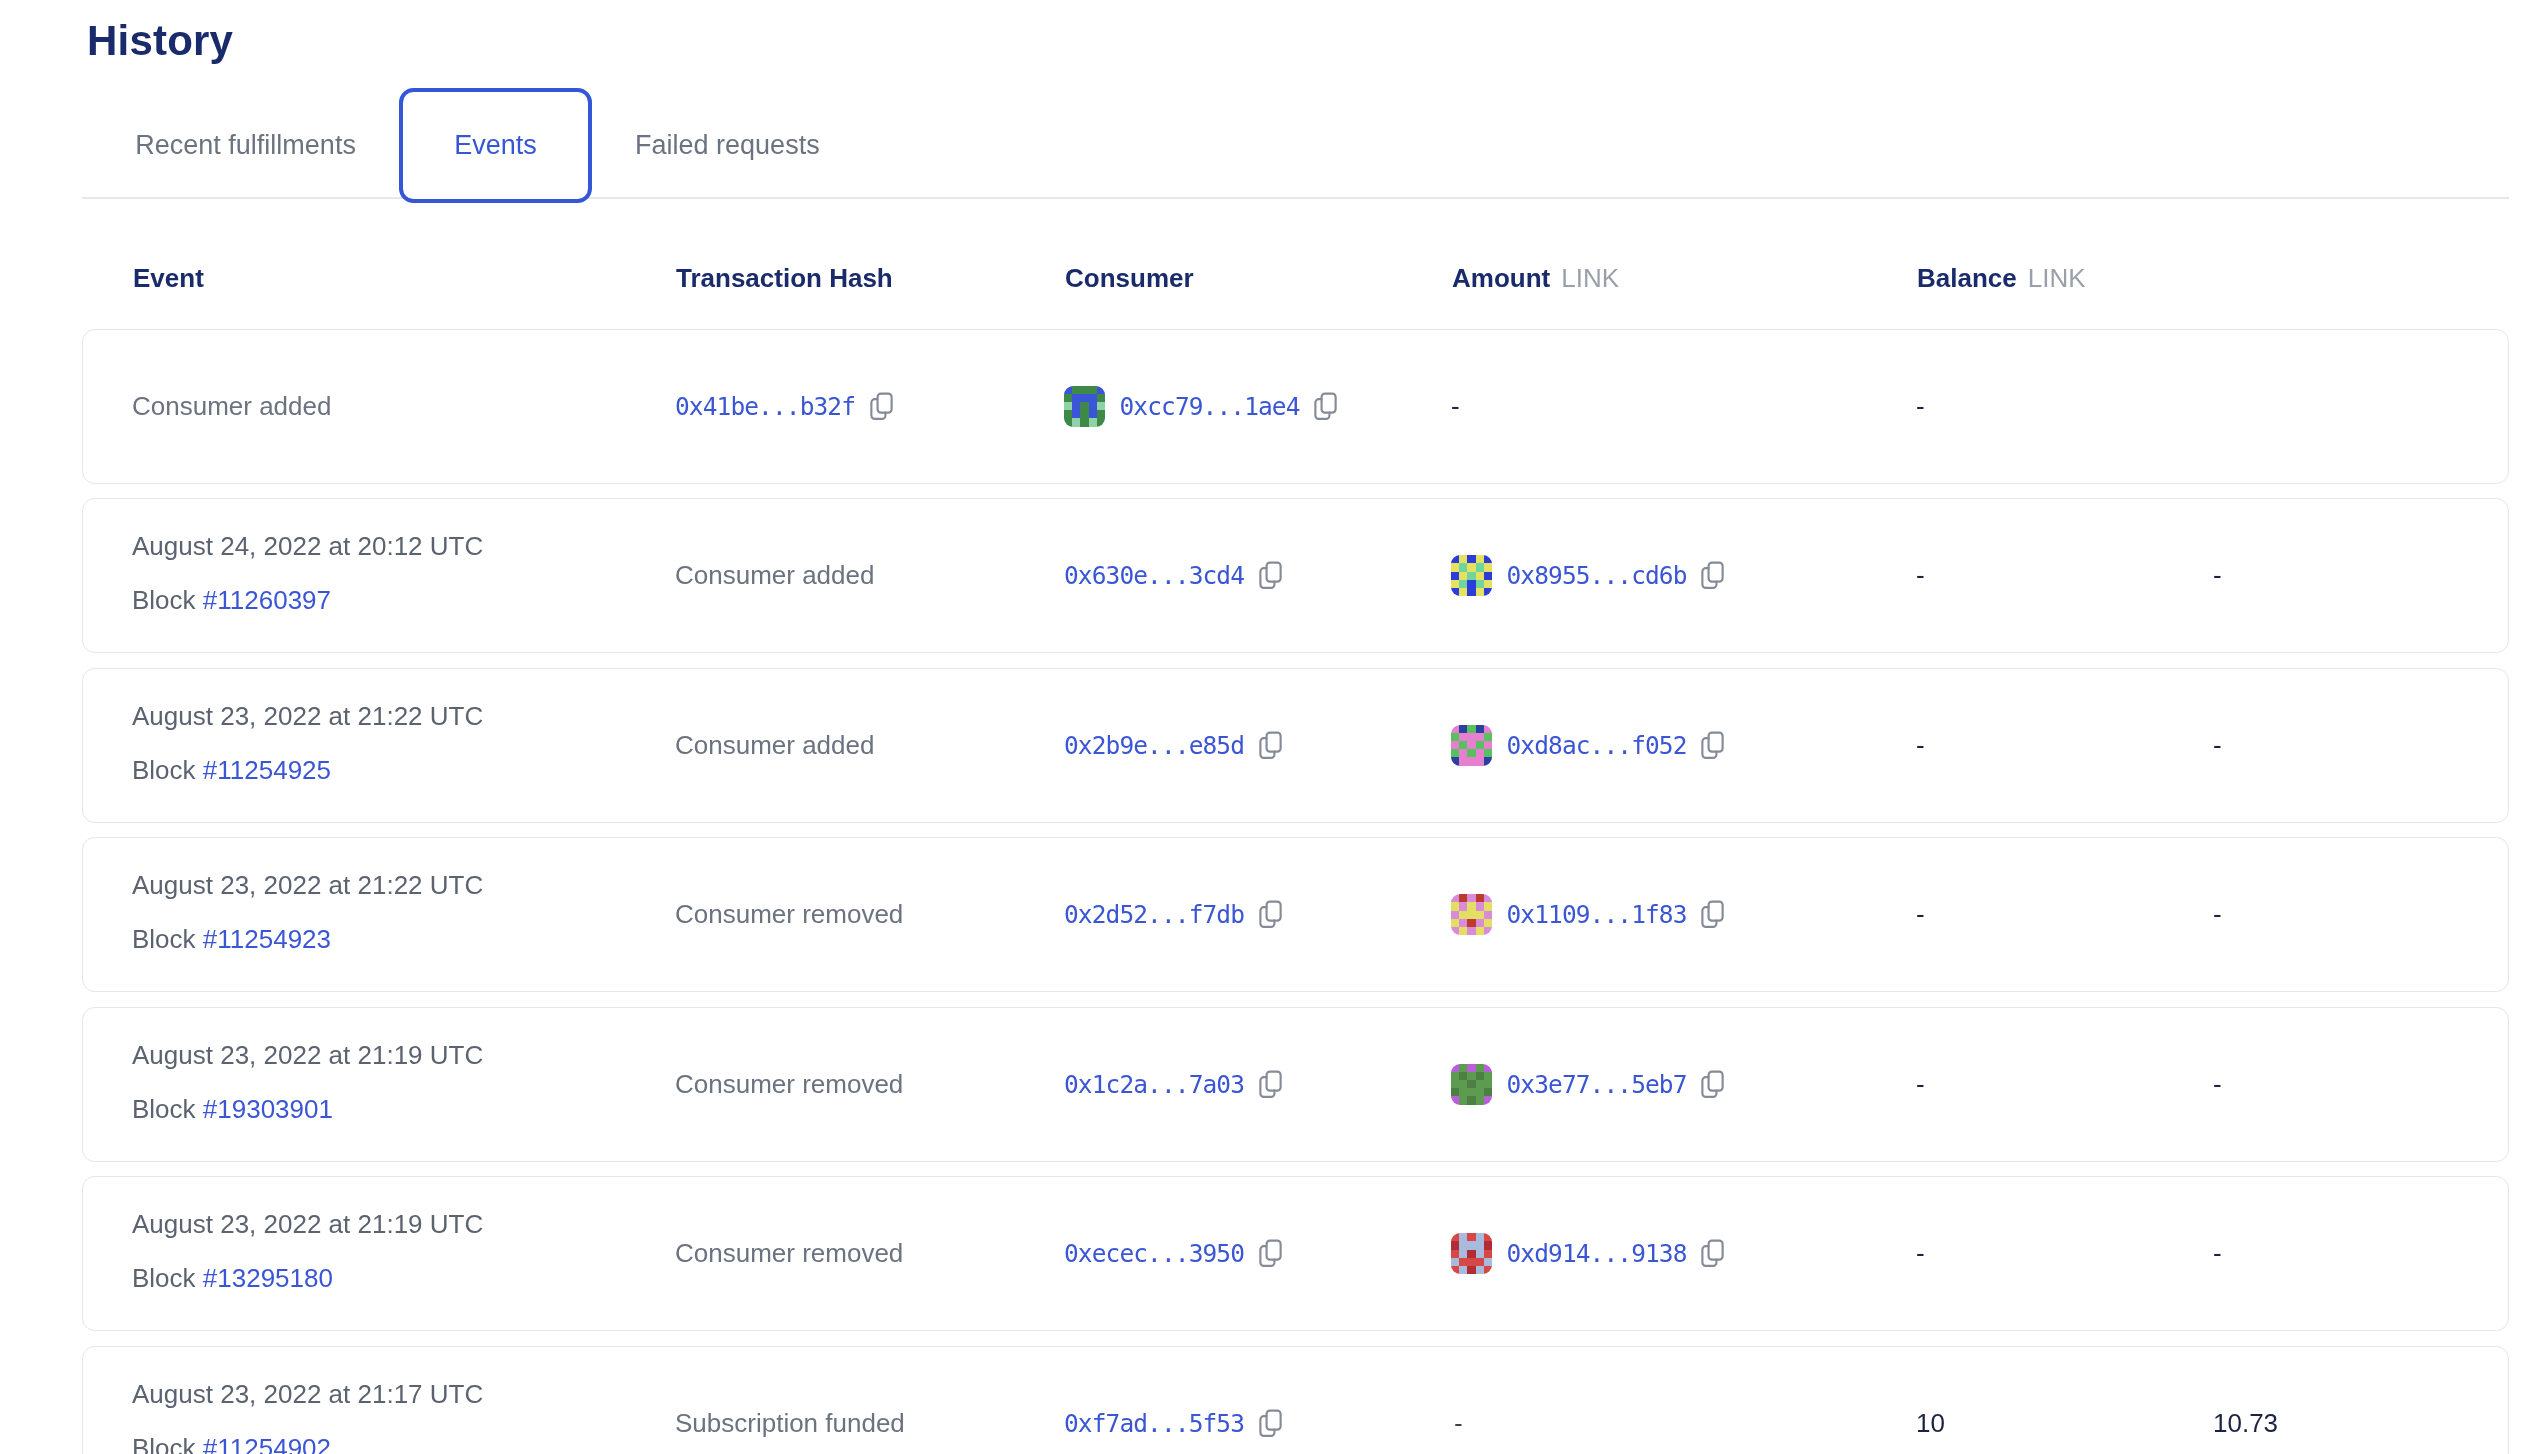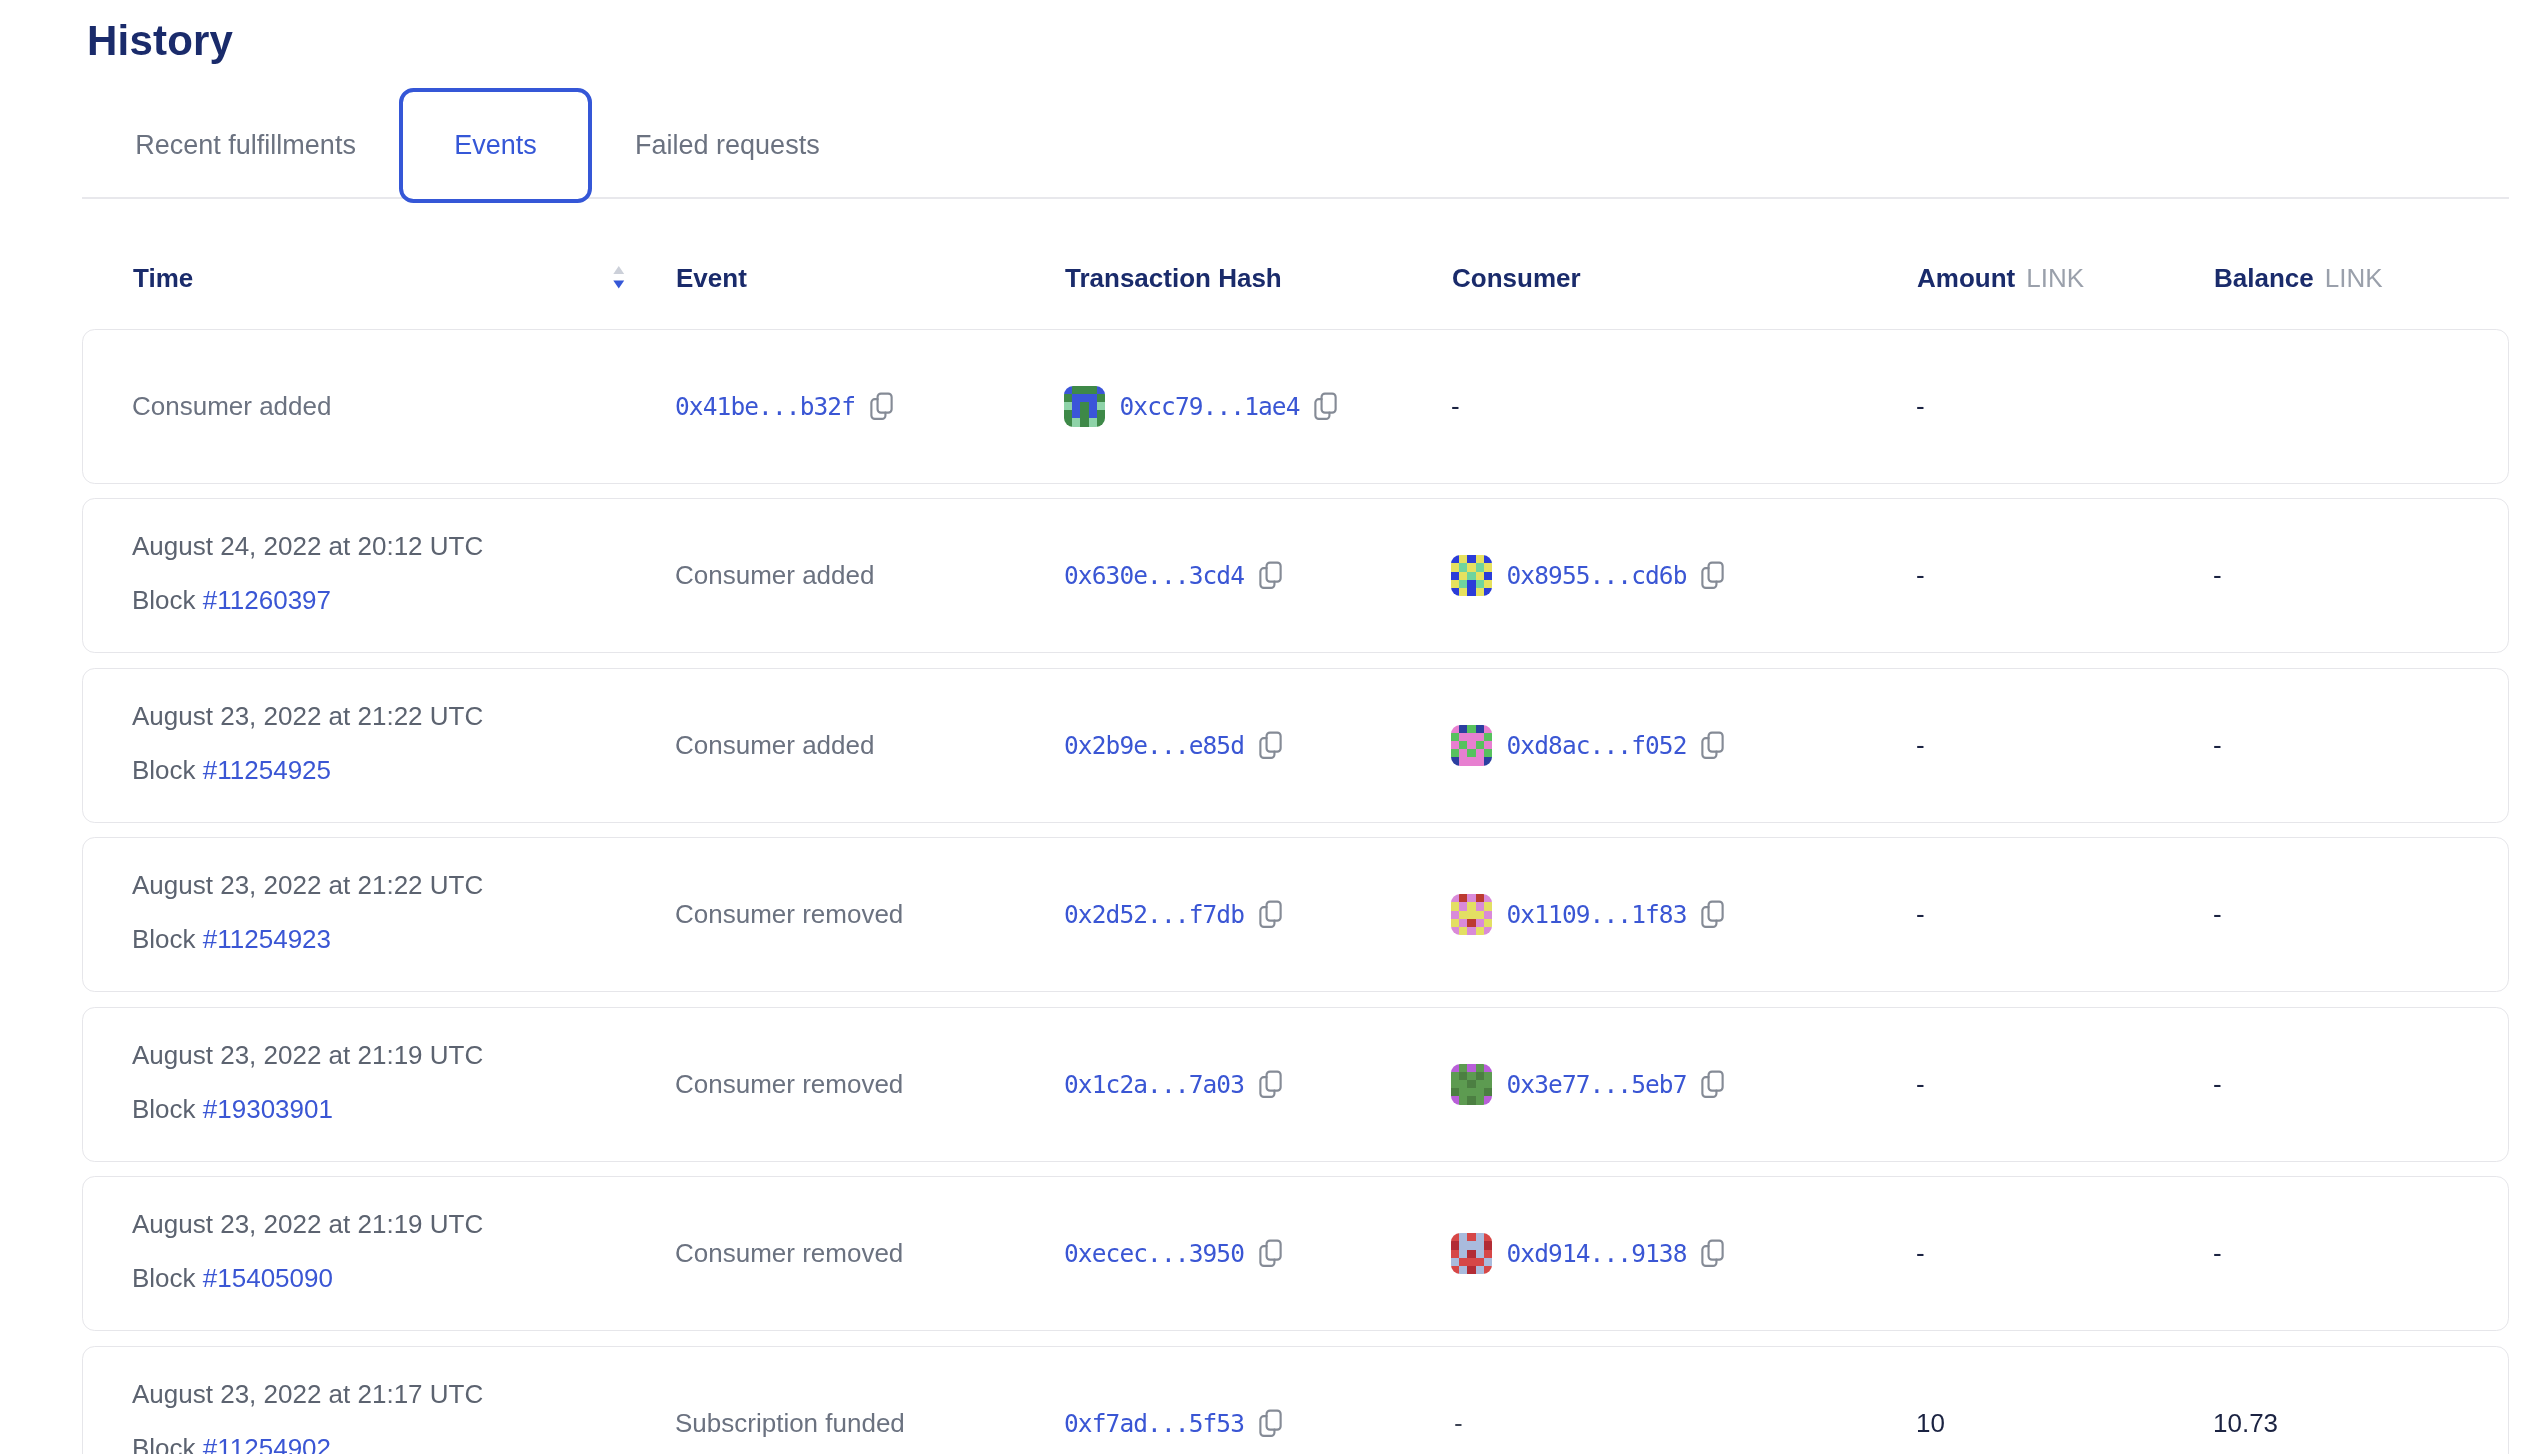--- a/index.html
+++ b/index.html
@@ -54,29 +54,20 @@
 
 <h1 class="title">History</h1>
 
 <div class="tabs">
   <div class="tab first">Recent fulfillments</div>
   <div class="tab mid active">Events</div>
   <div class="tab last">Failed requests</div>
 </div>
 
 <div class="thead">
-  <div class="th time-th">
-    <span>Time</span>
-    <span class="sort">
-      <svg width="15.5" height="25.4" viewBox="0 0 17 28">
-        <polygon points="8.5,1 14.5,10 2.5,10" fill="#ccd0d9"></polygon>
-        <polygon points="2.5,17 14.5,17 8.5,26" fill="#3557d7"></polygon>
-      </svg>
-    </span>
-  </div>
   <div class="th">Event</div>
   <div class="th">Transaction Hash</div>
   <div class="th">Consumer</div>
   <div class="th">
     <span>Amount</span>
     <span class="unit">LINK</span>
   </div>
   <div class="th">
     <span>Balance</span>
     <span class="unit">LINK</span>
@@ -365,21 +356,21 @@
     </div>
     <div class="cell num-cell">-</div>
     <div class="cell num-cell">-</div>
   </div>
 
   <div class="row-card">
     <div class="cell time-cell">
       <div class="date">August 23, 2022 at 21:19 UTC</div>
       <div class="block-line">
         <span>Block</span>
-        <a class="block-link">#15405090</a>
+        <a class="block-link">#13295180</a>
       </div>
     </div>
     <div class="cell event-cell">Consumer removed</div>
     <div class="cell hashrow tx-cell">
       <a class="hash">0xecec...3950</a>
       <span class="copy">
         <svg width="27" height="31" viewBox="0 0 24 27" fill="none" stroke="#858b96" stroke-width="1.9" stroke-linejoin="round" stroke-linecap="round">
           <rect x="8.5" y="2" width="12.5" height="17" rx="3"></rect>
           <path d="M15.5 19v2.5a3 3 0 0 1-3 3H6a3 3 0 0 1-3-3V10a3 3 0 0 1 3-3h2.5"></path>
         </svg>

